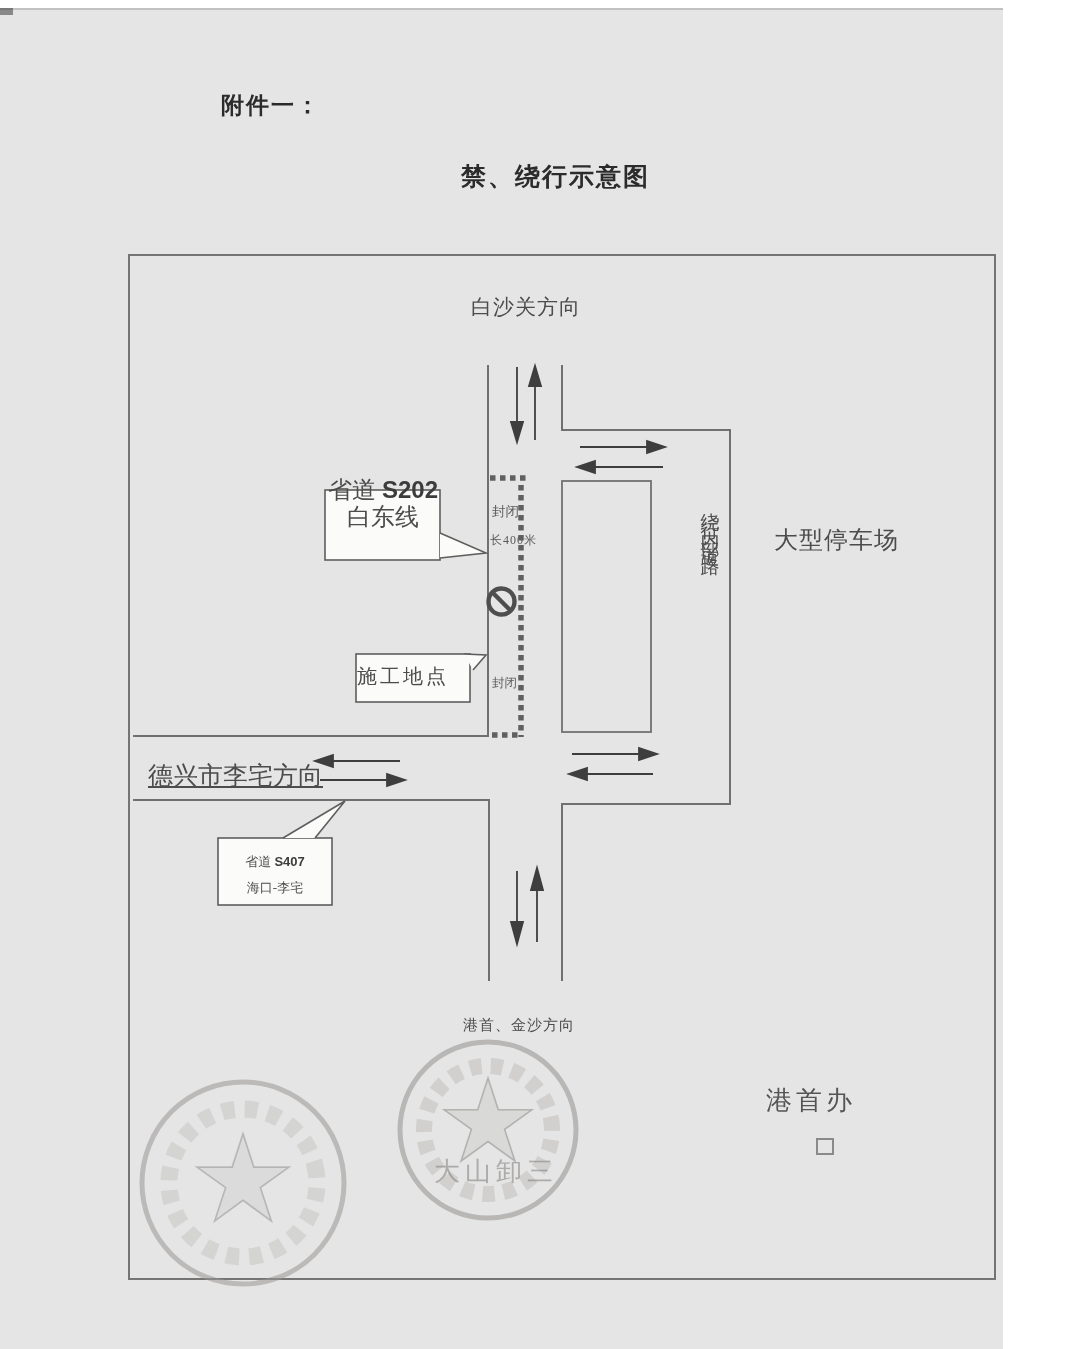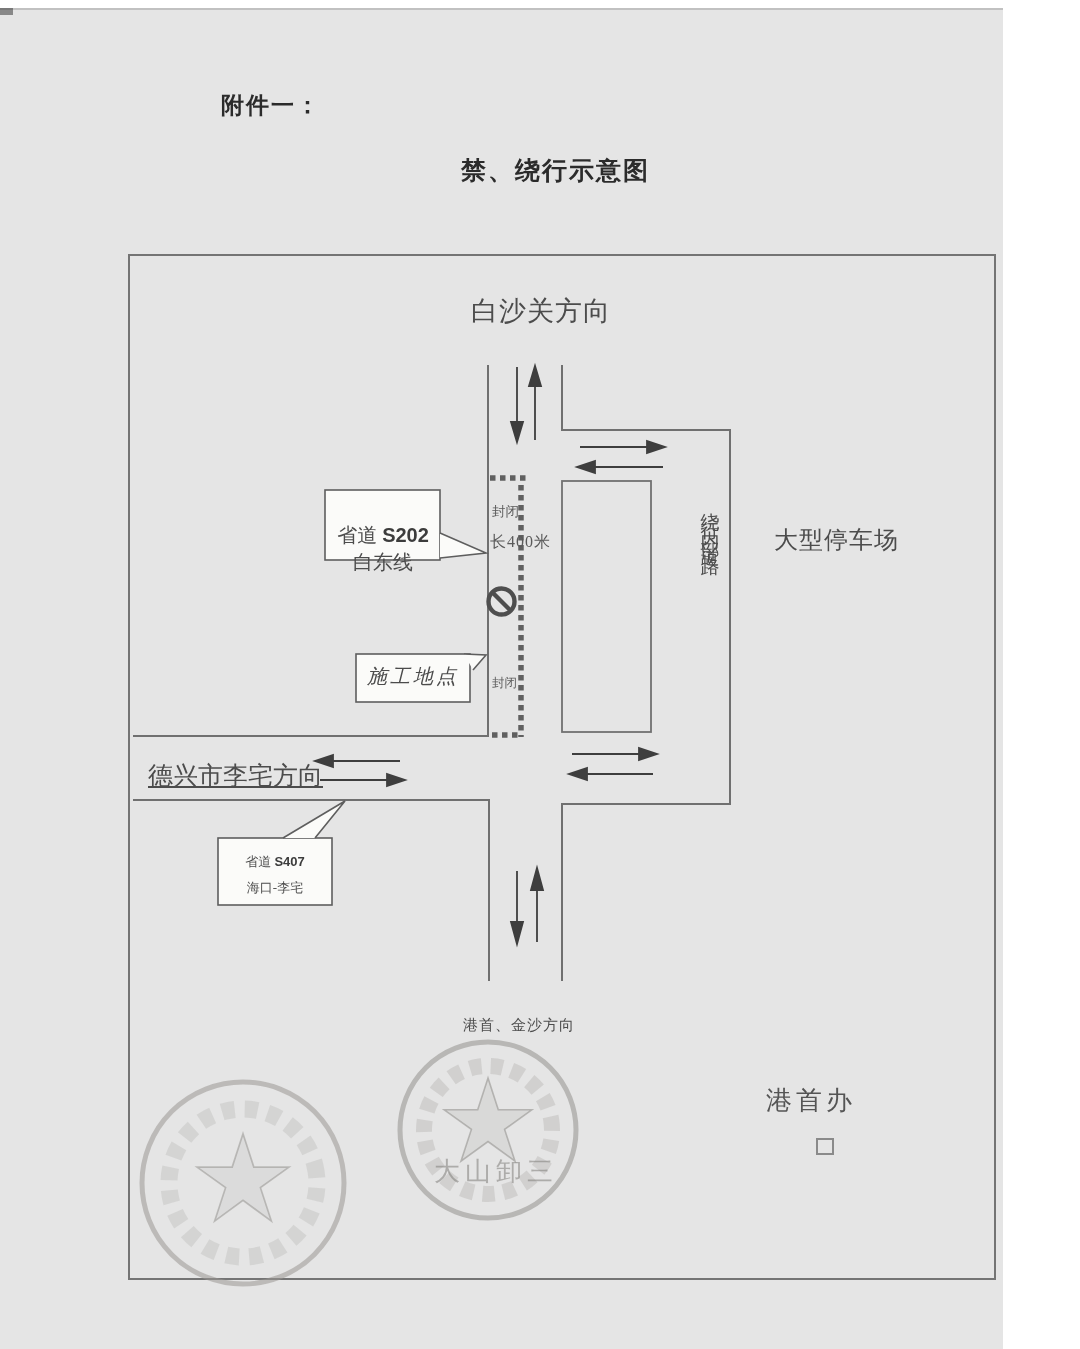--- a/index.html
+++ b/index.html
@@ -8,35 +8,35 @@
     width:1003px;height:1349px;
     background:#e5e5e5;
     overflow:hidden;
     font-family:"Liberation Serif", serif;
     color:#4a4a4a;
     margin-top:8px;
   }
   .abs{position:absolute;}
   .hdr{font-family:"Liberation Sans", sans-serif;font-weight:bold;color:#2b2b2b;}
   .attachment{left:221px;top:82px;font-size:23px;letter-spacing:2px;}
-  .doc-title{left:461px;top:146px;font-size:25px;letter-spacing:2px;}
+  .doc-title{left:461px;top:152px;font-size:25px;letter-spacing:2px;}
   .frame{
     left:128px;top:246px;width:864px;height:1022px;
     border:2px solid #747474;
   }
   .lbl{white-space:nowrap;color:#4c4c4c;}
-  .dir-top{left:471px;top:285px;font-size:27px;letter-spacing:1px;}
+  .dir-top{left:471px;top:285px;font-size:21px;letter-spacing:1px;}
   .fengbi-top{left:492px;top:495px;font-size:13.5px;color:#5a5a5a;}
-  .len-lbl{left:490px;top:524px;font-size:16px;letter-spacing:1px;color:#5a5a5a;}
+  .len-lbl{left:490px;top:524px;font-size:12px;letter-spacing:1px;color:#5a5a5a;}
   .fengbi-bot{left:492px;top:667px;font-size:12.5px;color:#5a5a5a;}
   .co-text{text-align:center;color:#4c4c4c;}
-  .co-s202{left:327px;top:514px;width:112px;font-size:20px;line-height:27px;}
+  .co-s202{left:327px;top:468px;width:112px;font-size:24px;line-height:27px;}
   .co-s407{left:220px;top:841px;width:110px;font-size:13px;line-height:26px;}
   .code{font-family:"Liberation Sans", sans-serif;font-weight:bold;color:#3c3c3c;}
-  .co-constr{left:357px;top:655px;width:112px;font-size:20px;letter-spacing:3px;text-align:center;font-style:italic;}
+  .co-constr{left:357px;top:655px;width:112px;font-size:20px;letter-spacing:3px;text-align:left;}
   .detour{
     left:697px;top:489px;
     writing-mode:vertical-rl;
     font-size:19px;letter-spacing:9px;color:#4c4c4c;
   }
   .parking{left:774px;top:516px;font-size:24px;letter-spacing:1px;}
   .dir-left{left:148px;top:751px;font-size:25px;text-decoration:underline;}
   .dir-bottom{left:463px;top:1008px;font-size:15px;letter-spacing:1px;}
   .office{left:766px;top:1075px;font-size:26px;letter-spacing:4px;color:#555;}
   .office-box{left:816px;top:1130px;width:14px;height:13px;border:2px solid #8a8a8a;background:transparent;}

